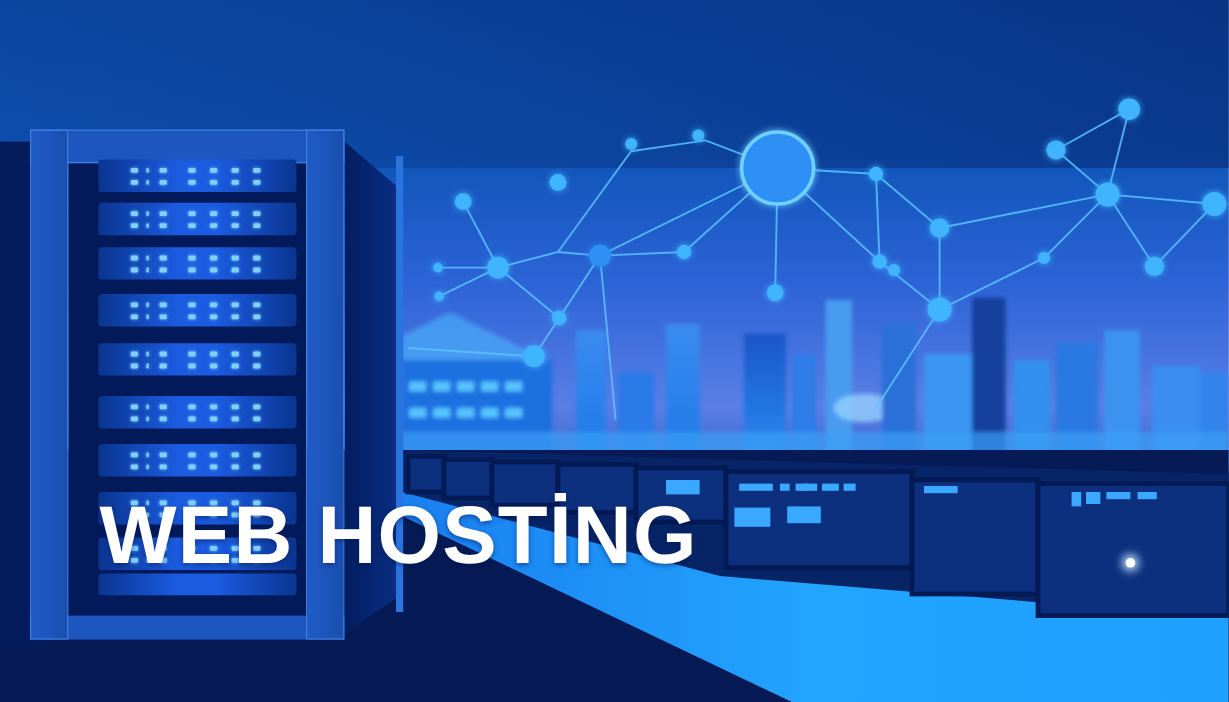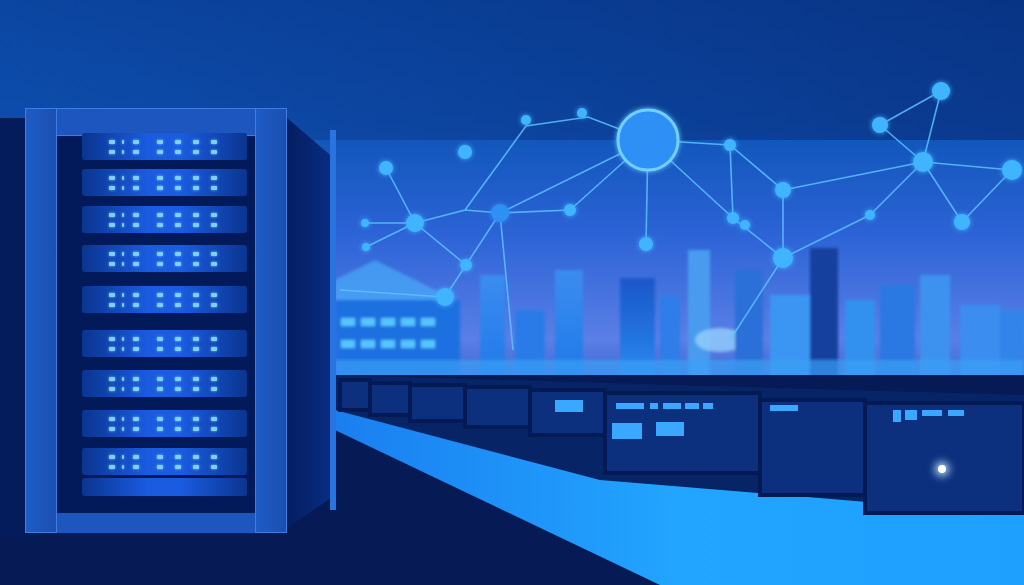--- a/index.html
+++ b/index.html
@@ -339,13 +339,14 @@
       <div class="led thin" style="left: 122px; top: 465px;"></div>
       <div class="led" style="left: 133px; top: 465px;"></div>
       <div class="led" style="left: 157px; top: 465px;"></div>
       <div class="led" style="left: 175px; top: 465px;"></div>
       <div class="led" style="left: 193px; top: 465px;"></div>
       <div class="led" style="left: 211px; top: 465px;"></div>
     </div>
 
   <div class="glow"></div>
 
+  <div class="title">WEB HOSTİNG</div>
 </div>
 
 </body></html>

